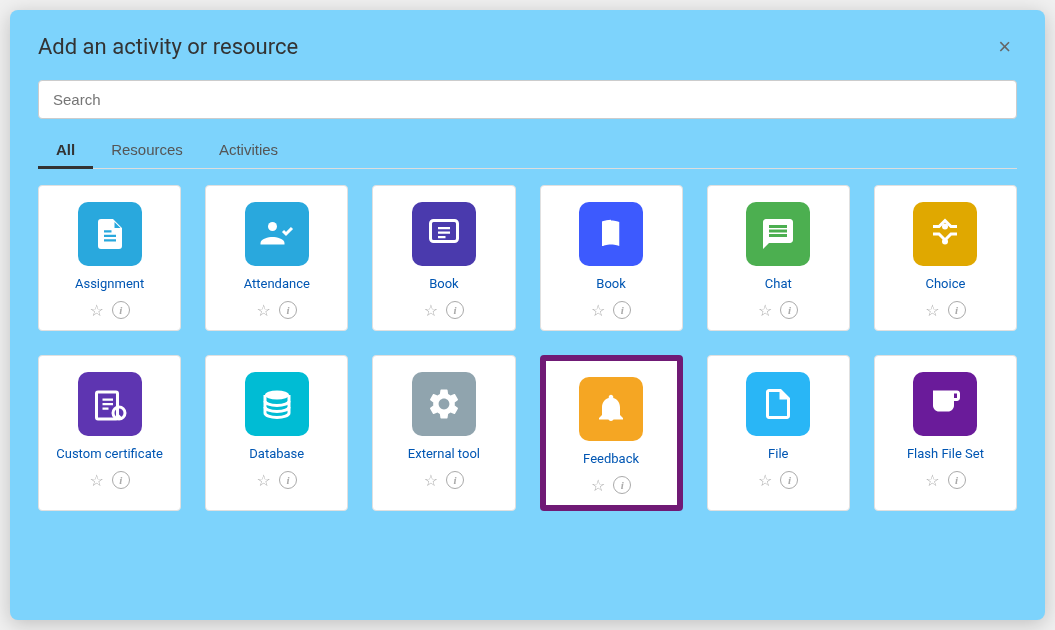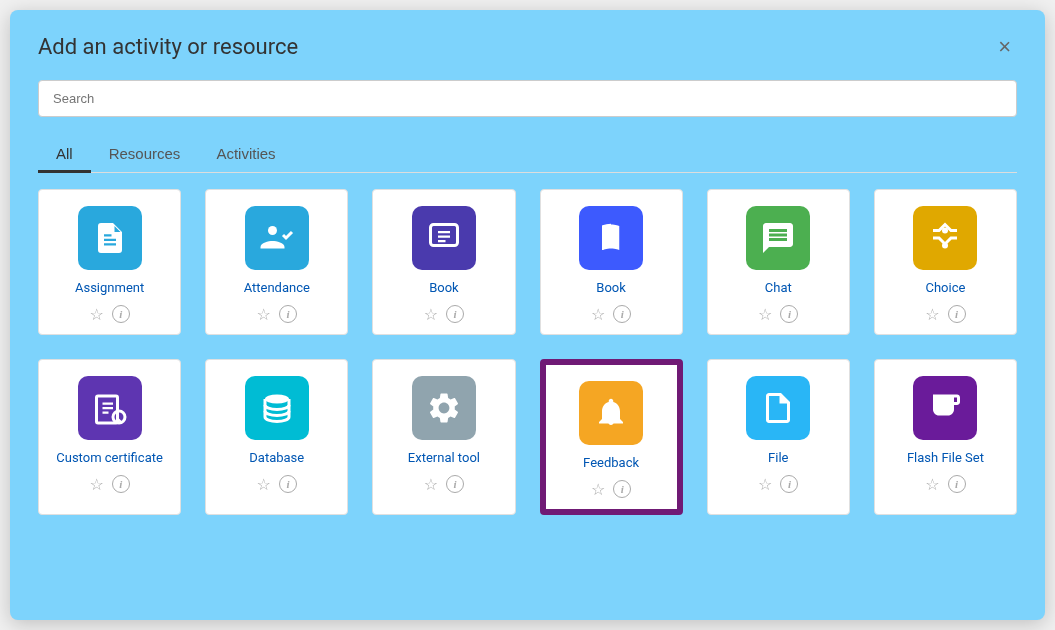--- a/index.html
+++ b/index.html
@@ -37,25 +37,25 @@
       border: none;
       font-size: 22px;
       color: #666;
       cursor: pointer;
       line-height: 1;
       padding: 2px 6px;
     }
     .search-bar {
       width: 100%;
       padding: 10px 14px;
-      font-size: 13px;
+      font-size: 15px;
       border: 1px solid #ccc;
       border-radius: 4px;
       color: #999;
-      margin-bottom: 20px;
+      margin-bottom: 14px;
       outline: none;
     }
     .tabs {
       display: flex;
       border-bottom: 1px solid #ddd;
       margin-bottom: 16px;
     }
     .tab {
       padding: 8px 18px;
       font-size: 15px;
@@ -64,21 +64,21 @@
       border-bottom: 3px solid transparent;
       margin-bottom: -1px;
       background: none;
       border-top: none;
       border-left: none;
       border-right: none;
     }
     .tab.active {
       color: #333;
       border-bottom: 3px solid #333;
-      font-weight: 400;
+      font-weight: 700;
     }
     .grid {
       display: grid;
       grid-template-columns: repeat(6, 1fr);
       gap: 24px;
     }
     .card {
       background: #fff;
       border: 1px solid #e0e0e0;
       border-radius: 4px;

